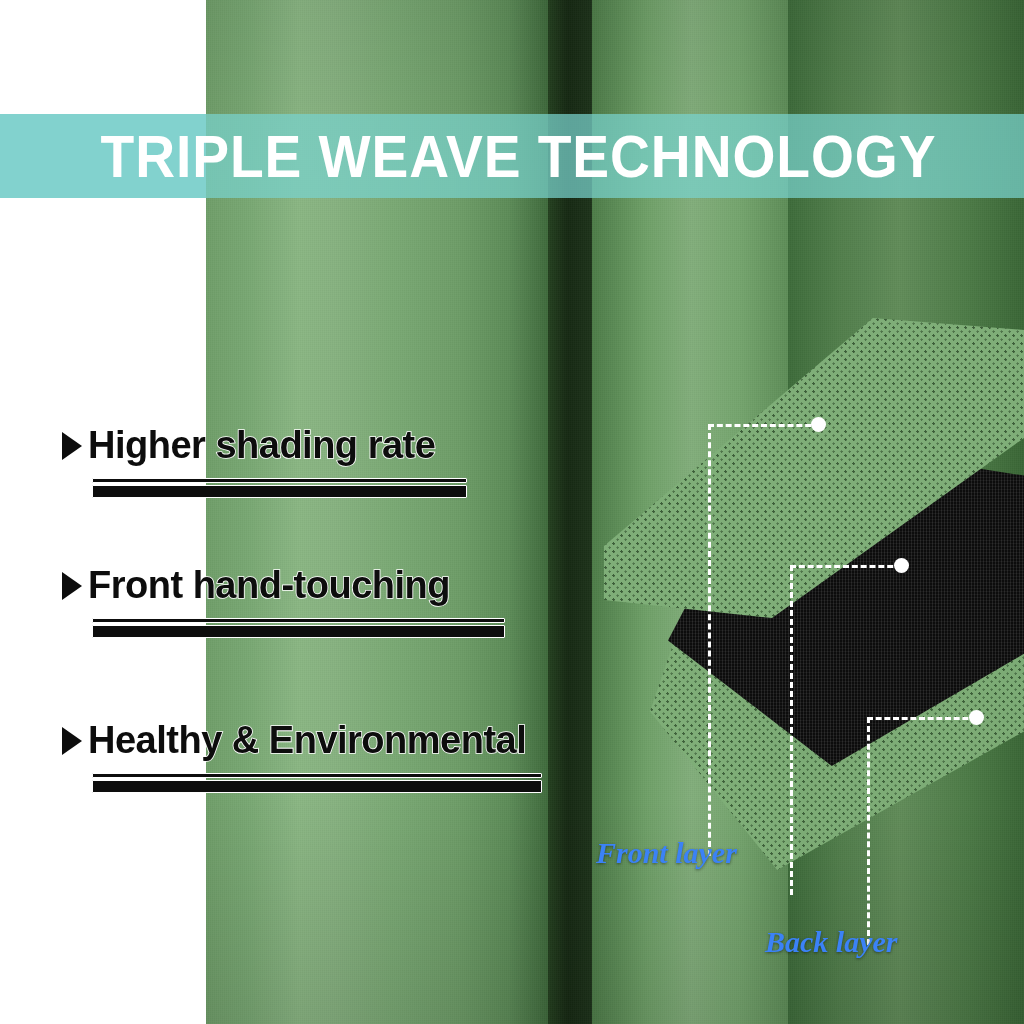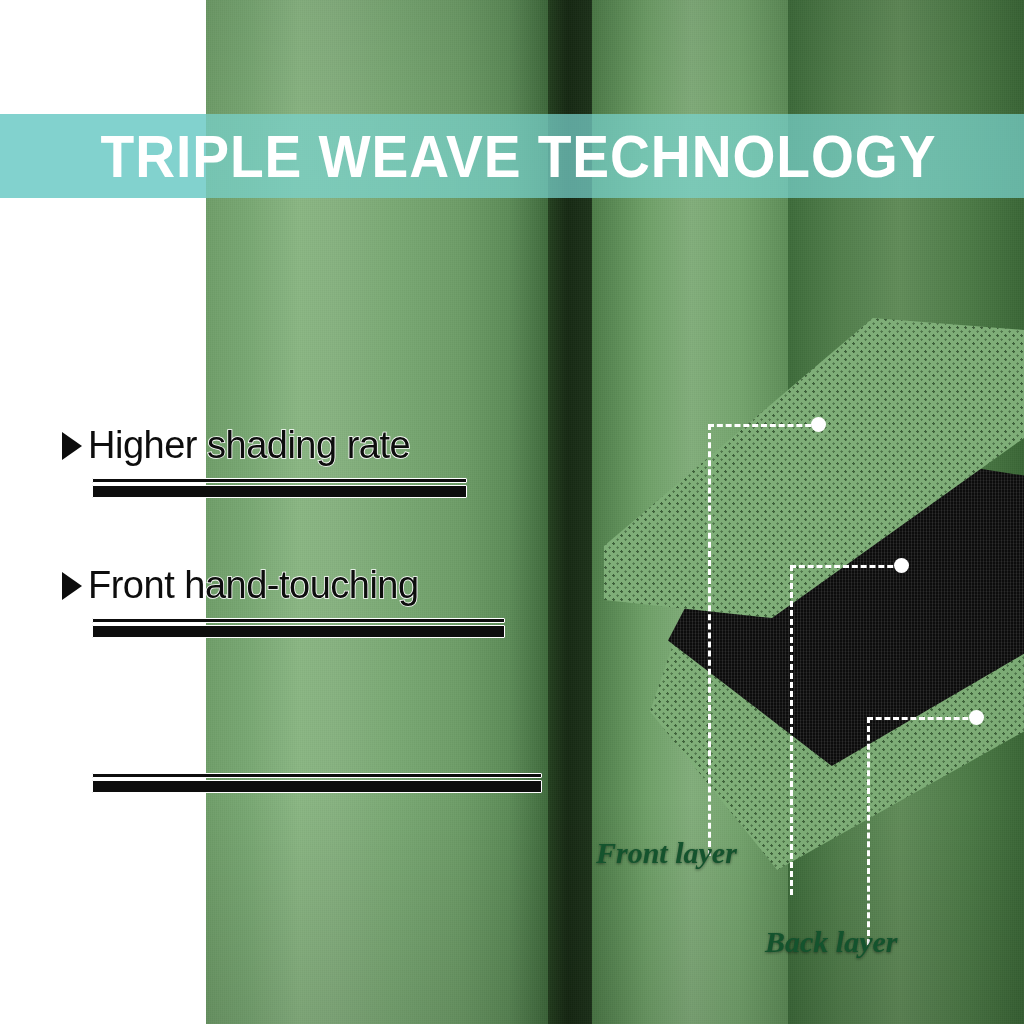--- a/index.html
+++ b/index.html
@@ -71,21 +71,21 @@
   .bullet{
     width:0;height:0;
     border-top:14px solid transparent;
     border-bottom:14px solid transparent;
     border-left:20px solid #0d0d0d;
     margin-right:6px;
     flex:none;
   }
   .feature-text{
     font-family:"Liberation Sans",sans-serif;
-    font-weight:400;
+    font-weight:700;
     font-size:38px;
     color:#0d0d0d;
     letter-spacing:-.5px;
     white-space:nowrap;
     -webkit-text-stroke:1.6px #ffffff;
     paint-order:stroke fill;
   }
   .rules{position:absolute;left:30px;}
   .rule-thin{height:3px;background:#0d0d0d;border:1.5px solid #ffffff;border-radius:1px;}
   .rule-thick{height:11px;background:#0d0d0d;border:1.5px solid #ffffff;border-radius:1px;margin-top:2px;}
@@ -135,21 +135,21 @@
   
   .dot{position:absolute;width:15px;height:15px;border-radius:50%;background:#ffffff;}
   .dash-h{position:absolute;height:0;border-top:3px dashed #ffffff;}
   .dash-v{position:absolute;width:0;border-left:3px dashed #ffffff;}
 
   
   .dlabel{
     position:absolute;
     font-family:"Liberation Serif","DejaVu Serif",serif;
     font-style:italic;font-weight:700;
-    font-size:30px;color:#14532d;
+    font-size:30px;color:#3b82f6;
     white-space:nowrap;
     text-shadow:0 1px 3px rgba(0,0,0,.45);
   }
 </style>
 </head>
 <body>
 
 <div id="stage">
 
   <div class="curtain">
@@ -186,20 +186,26 @@
     <div class="feature-row">
       <span class="bullet"></span>
       <span class="feature-text">Front hand-touching</span>
     </div>
   </div>
   <div class="rules" style="top:618px;left:92px;width:413px;">
     <div class="rule-thin"></div>
     <div class="rule-thick"></div>
   </div>
 
+  <div class="feature" style="top:719px;">
+    <div class="feature-row">
+      <span class="bullet"></span>
+      <span class="feature-text">Healthy &amp; Environmental</span>
+    </div>
+  </div>
   <div class="rules" style="top:773px;left:92px;width:450px;">
     <div class="rule-thin"></div>
     <div class="rule-thick"></div>
   </div>
 
   <div class="diagram">
     <div class="layer sheet-shadow"></div>
     <div class="layer back-sheet mesh-green"></div>
     <div class="layer black-sheet mesh-black"></div>
     <div class="layer front-sheet mesh-green"></div>

